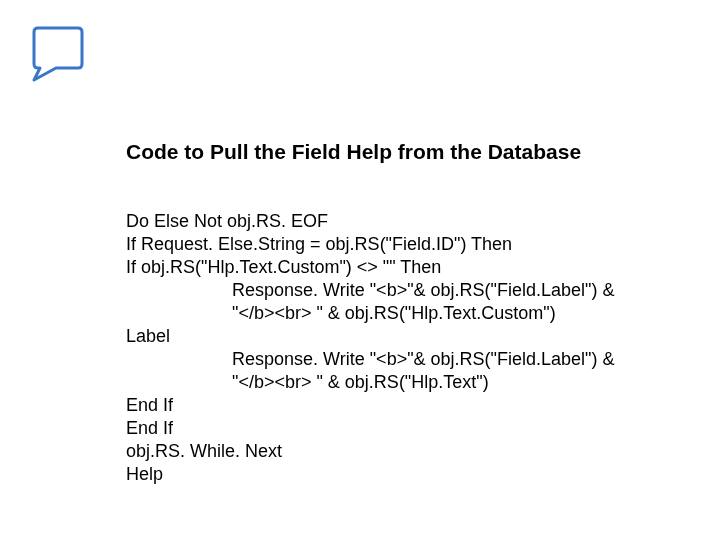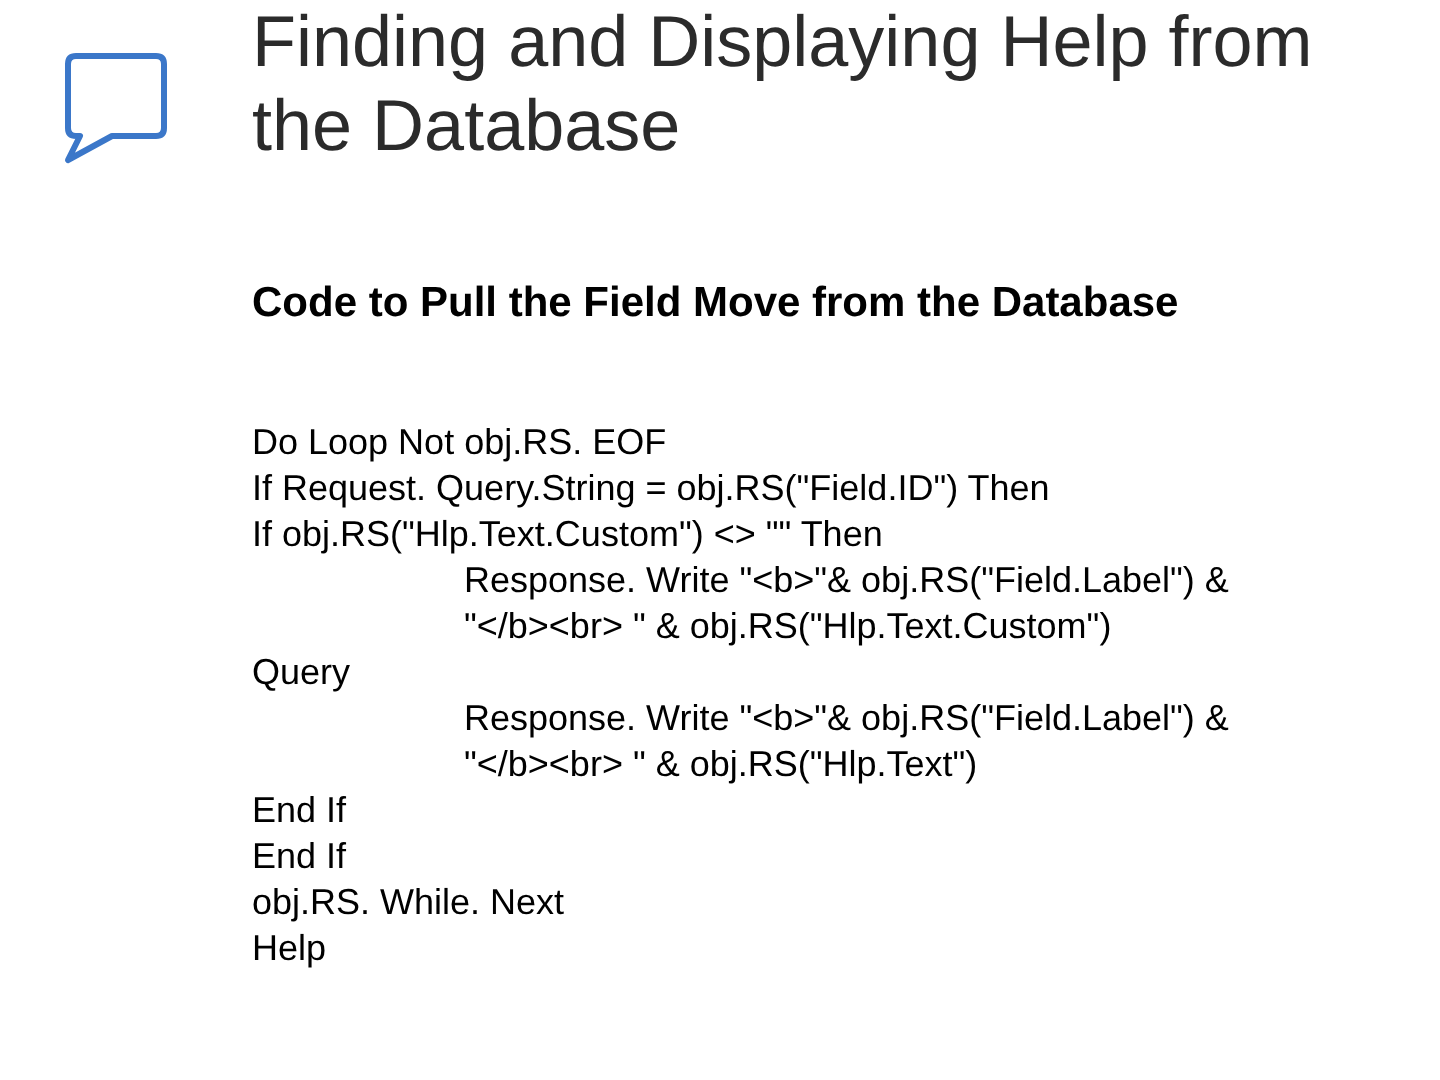--- a/index.html
+++ b/index.html
@@ -61,30 +61,29 @@
 <body>
 
 <div class="slide">
 
   <div class="icon-box">
     <svg viewBox="0 0 72 72" width="72" height="72">
       <path d="M18 10 L58 10 Q62 10 62 14 L62 46 Q62 50 58 50 L36 50 L14 62 L20 50 L18 50 Q14 50 14 46 L14 14 Q14 10 18 10 Z" fill="#ffffff" stroke="#3b77c9" stroke-width="3" stroke-linejoin="round"></path>
     </svg>
   </div>
 
-  <div class="title">Finding and Displaying Help from the Database</div>
 
-  <div class="subtitle">Code to Pull the Field Move from the Database</div>
+  <div class="subtitle">Code to Pull the Field Help from the Database</div>
 
-  <div class="codeblock"><span>Do Loop Not obj.RS. EOF</span>
-<span>If Request. Query.String = obj.RS("Field.ID") Then</span>
+  <div class="codeblock"><span>Do Else Not obj.RS. EOF</span>
+<span>If Request. Else.String = obj.RS("Field.ID") Then</span>
 <span>If obj.RS("Hlp.Text.Custom") &lt;&gt; "" Then</span>
 <span class="tab"></span><span>Response. Write "&lt;b&gt;"&amp; obj.RS("Field.Label") &amp;</span>
 <span class="tab"></span><span>"&lt;/b&gt;&lt;br&gt; " &amp; obj.RS("Hlp.Text.Custom")</span>
-<span>Query</span>
+<span>Label</span>
 <span class="tab"></span><span>Response. Write "&lt;b&gt;"&amp; obj.RS("Field.Label") &amp;</span>
 <span class="tab"></span><span>"&lt;/b&gt;&lt;br&gt; " &amp; obj.RS("Hlp.Text")</span>
 <span>End If</span>
 <span>End If</span>
 <span>obj.RS. While. Next</span>
 <span>Help</span></div>
 
 </div>
 
 </body></html>

